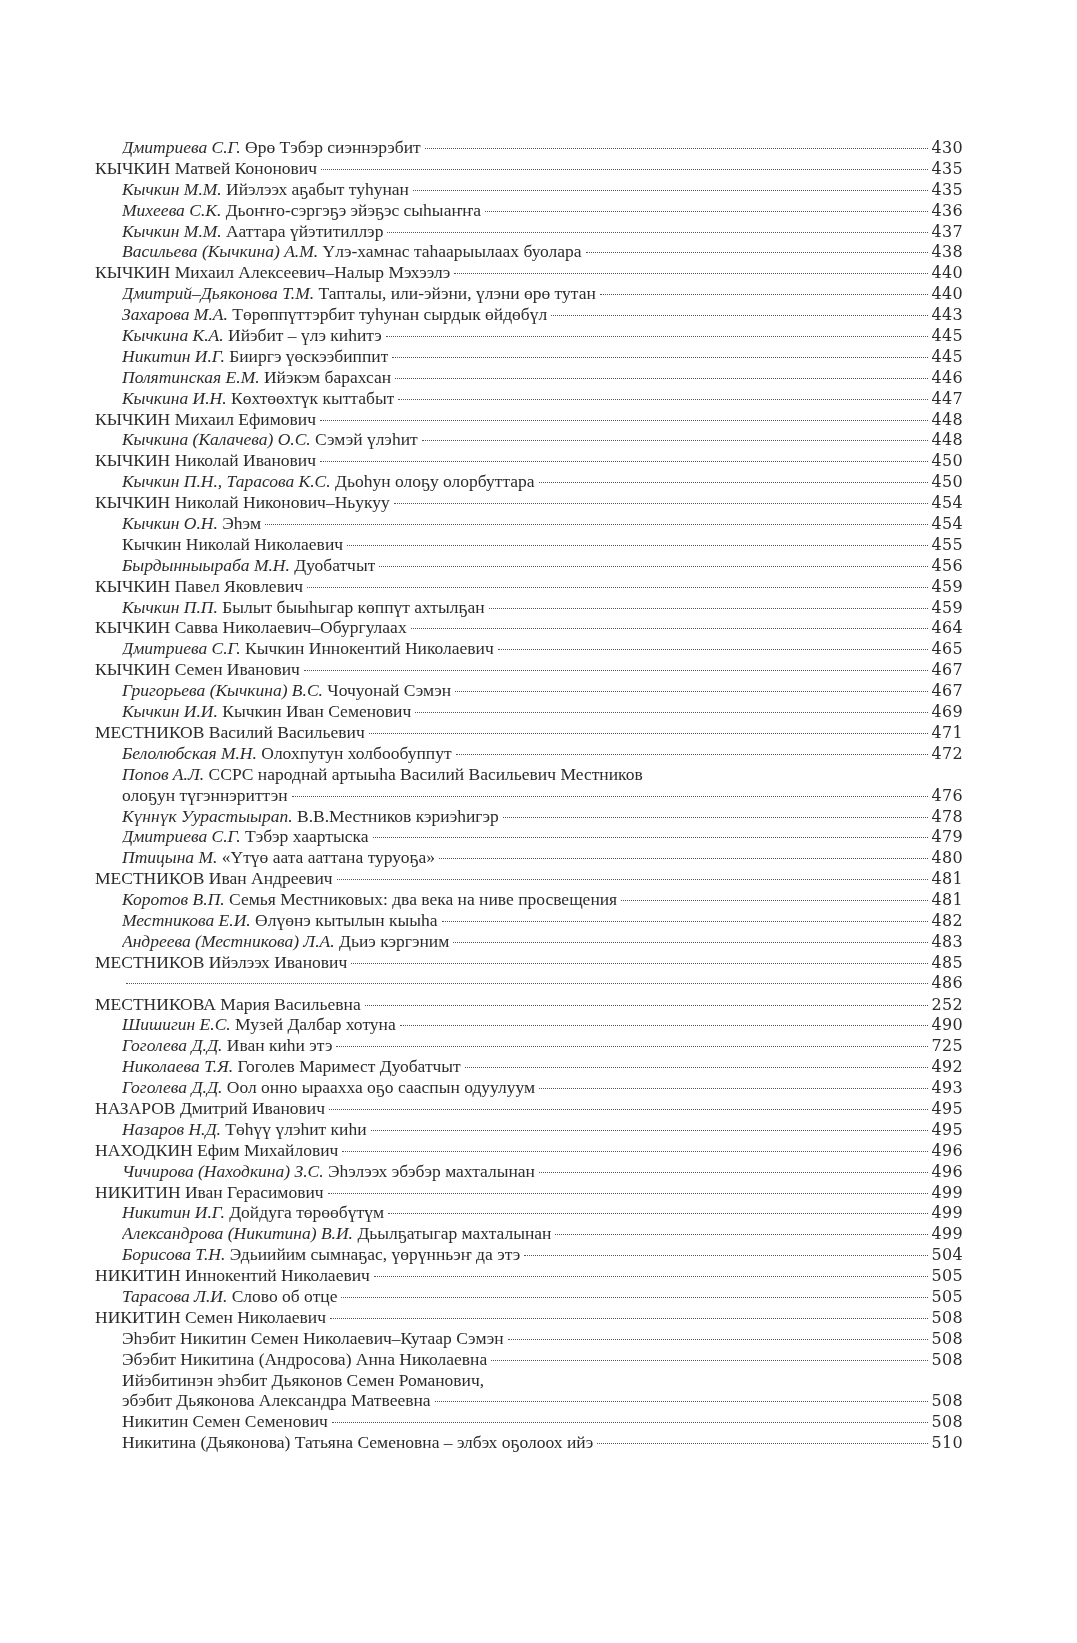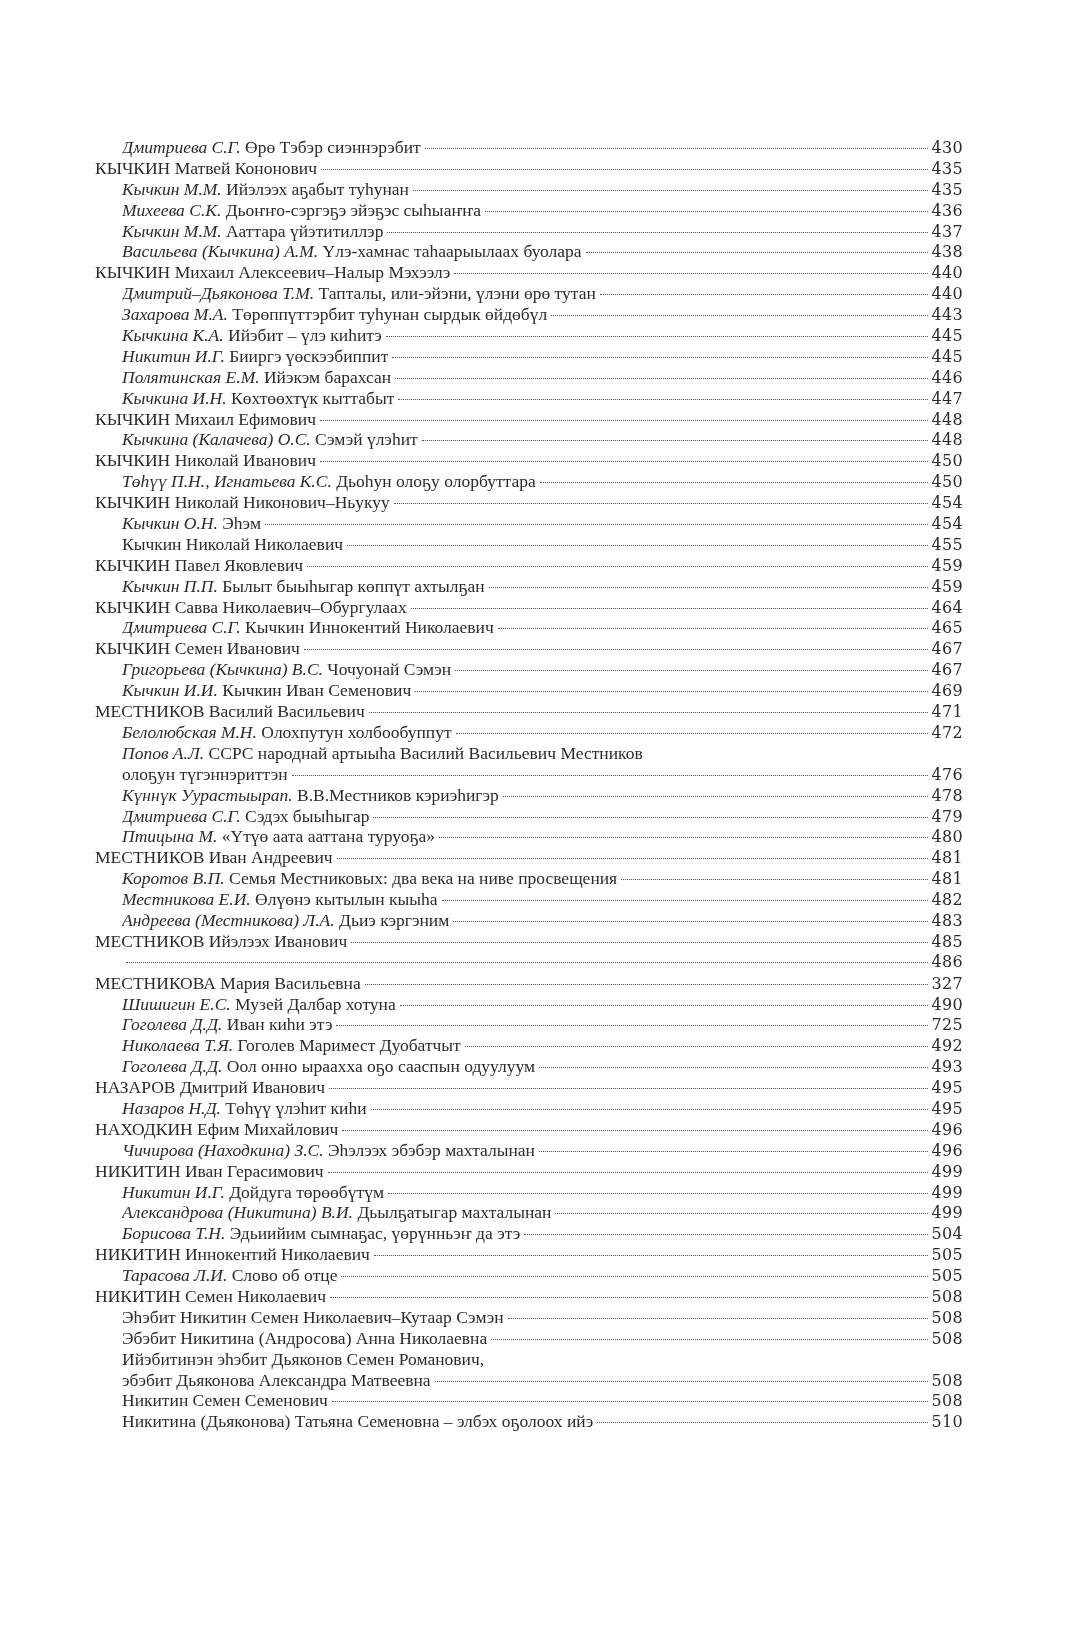--- a/index.html
+++ b/index.html
@@ -91,38 +91,43 @@
       <span class="title"><span class="author">Кычкина (Калачева) О.С.</span> <span>Сэмэй үлэһит</span></span>
       <span class="leader"></span>
       <span class="page">448</span>
     </div>
     <div class="row main">
       <span class="title"><span>КЫЧКИН Николай Иванович</span></span>
       <span class="leader"></span>
       <span class="page">450</span>
     </div>
     <div class="row sub">
-      <span class="title"><span class="author">Төһүү П.Н., Игнатьева К.С.</span> <span>Дьоһун олоҕу олорбуттара</span></span>
+      <span class="title"><span class="author">Кычкин П.Н., Тарасова К.С.</span> <span>Дьоһун олоҕу олорбуттара</span></span>
       <span class="leader"></span>
       <span class="page">450</span>
     </div>
     <div class="row main">
       <span class="title"><span>КЫЧКИН Николай Никонович–Ньукуу</span></span>
       <span class="leader"></span>
       <span class="page">454</span>
     </div>
     <div class="row sub">
       <span class="title"><span class="author">Кычкин О.Н.</span> <span>Эһэм</span></span>
       <span class="leader"></span>
       <span class="page">454</span>
     </div>
     <div class="row sub">
       <span class="title"><span>Кычкин Николай Николаевич</span></span>
       <span class="leader"></span>
       <span class="page">455</span>
+    </div>
+    <div class="row sub">
+      <span class="title"><span class="author">Бырдынныыраба М.Н.</span> <span>Дуобатчыт</span></span>
+      <span class="leader"></span>
+      <span class="page">456</span>
     </div>
     <div class="row main">
       <span class="title"><span>КЫЧКИН Павел Яковлевич</span></span>
       <span class="leader"></span>
       <span class="page">459</span>
     </div>
     <div class="row sub">
       <span class="title"><span class="author">Кычкин П.П.</span> <span>Былыт быыһыгар көппүт ахтылҕан</span></span>
       <span class="leader"></span>
       <span class="page">459</span>
@@ -169,21 +174,21 @@
       <span class="title"><span>олоҕун түгэннэриттэн</span></span>
       <span class="leader"></span>
       <span class="page">476</span>
     </div>
     <div class="row sub">
       <span class="title"><span class="author">Күннүк Уурастыырап.</span> <span>В.В.Местников кэриэһигэр</span></span>
       <span class="leader"></span>
       <span class="page">478</span>
     </div>
     <div class="row sub">
-      <span class="title"><span class="author">Дмитриева С.Г.</span> <span>Сэдэх быыһыгар</span></span>
+      <span class="title"><span class="author">Дмитриева С.Г.</span> <span>Тэбэр хаартыска</span></span>
       <span class="leader"></span>
       <span class="page">479</span>
     </div>
     <div class="row sub">
       <span class="title"><span class="author">Птицына М.</span> <span>«Үтүө аата ааттана туруоҕа»</span></span>
       <span class="leader"></span>
       <span class="page">480</span>
     </div>
     <div class="row main">
       <span class="title"><span>МЕСТНИКОВ Иван Андреевич</span></span>
@@ -210,21 +215,21 @@
       <span class="leader"></span>
       <span class="page">485</span>
     </div>
     <div class="row sub">
       <span class="leader"></span>
       <span class="page">486</span>
     </div>
     <div class="row main">
       <span class="title"><span>МЕСТНИКОВА Мария Васильевна</span></span>
       <span class="leader"></span>
-      <span class="page">327</span>
+      <span class="page">252</span>
     </div>
     <div class="row sub">
       <span class="title"><span class="author">Шишигин Е.С.</span> <span>Музей Далбар хотуна</span></span>
       <span class="leader"></span>
       <span class="page">490</span>
     </div>
     <div class="row sub">
       <span class="title"><span class="author">Гоголева Д.Д.</span> <span>Иван киһи этэ</span></span>
       <span class="leader"></span>
       <span class="page">725</span>

